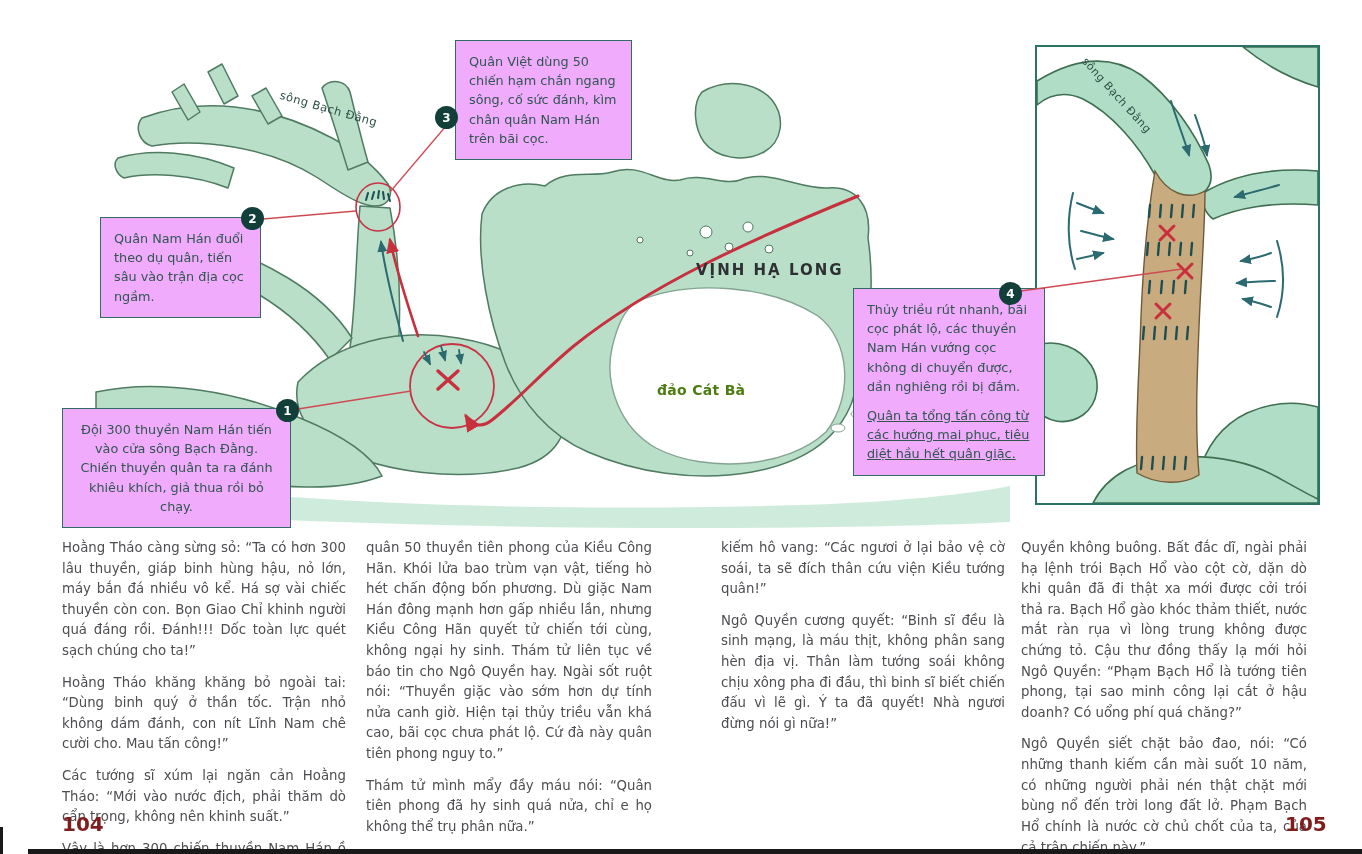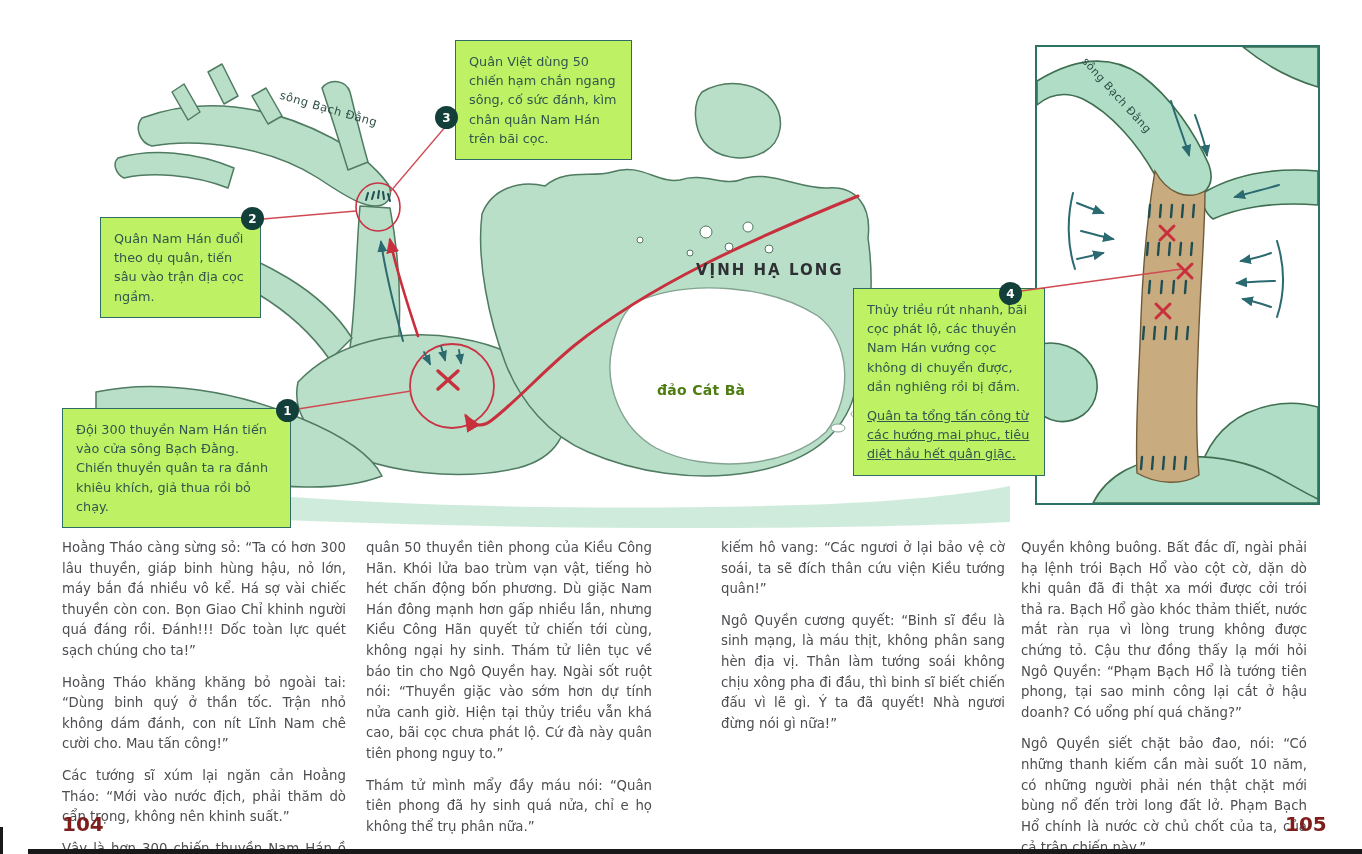--- a/index.html
+++ b/index.html
@@ -11,25 +11,25 @@
   #map-svg{position:absolute;left:0;top:0;z-index:1;}
   #overlay-svg{position:absolute;left:0;top:0;z-index:40;pointer-events:none;}
 
   
   .map-label{position:absolute;color:#2e4f46;z-index:20;white-space:nowrap;}
   .lbl-river-main{left:282px;top:88px;font-size:11.5px;letter-spacing:.5px;transform:rotate(16deg);transform-origin:0 0;}
   .lbl-bay{left:696px;top:261px;font-size:15px;font-weight:bold;letter-spacing:2px;color:#2e3034;}
   .lbl-island{left:657px;top:382px;font-size:14px;font-weight:600;color:#4d7c0f;letter-spacing:.3px;}
 
   
-  .callout{position:absolute;background:#bef264;border:1.5px solid #2f6d62;color:#31564f;
+  .callout{position:absolute;background:#f0abfc;border:1.5px solid #2f6d62;color:#31564f;
            font-size:12.8px;line-height:1.5;padding:11px 13px;z-index:30;box-sizing:border-box;}
   .callout p{margin:0;}
   .callout p + p{margin-top:10px;text-decoration:underline;}
-  #callout-1{left:62px;top:408px;width:229px;min-height:92px;}
+  #callout-1{left:62px;top:408px;width:229px;min-height:92px;text-align:center;}
   #callout-2{left:100px;top:217px;width:161px;min-height:67px;}
   #callout-3{left:455px;top:40px;width:177px;min-height:81px;}
   #callout-4{left:853px;top:288px;width:192px;min-height:168px;}
 
   .badge{position:absolute;width:23px;height:23px;border-radius:50%;background:#123f3a;color:#fff;
          font-size:12px;font-weight:bold;display:flex;align-items:center;justify-content:center;z-index:50;}
   #badge-1{left:276px;top:399px;}
   #badge-2{left:241px;top:207px;}
   #badge-3{left:435px;top:106px;}
   #badge-4{left:999px;top:282px;}

